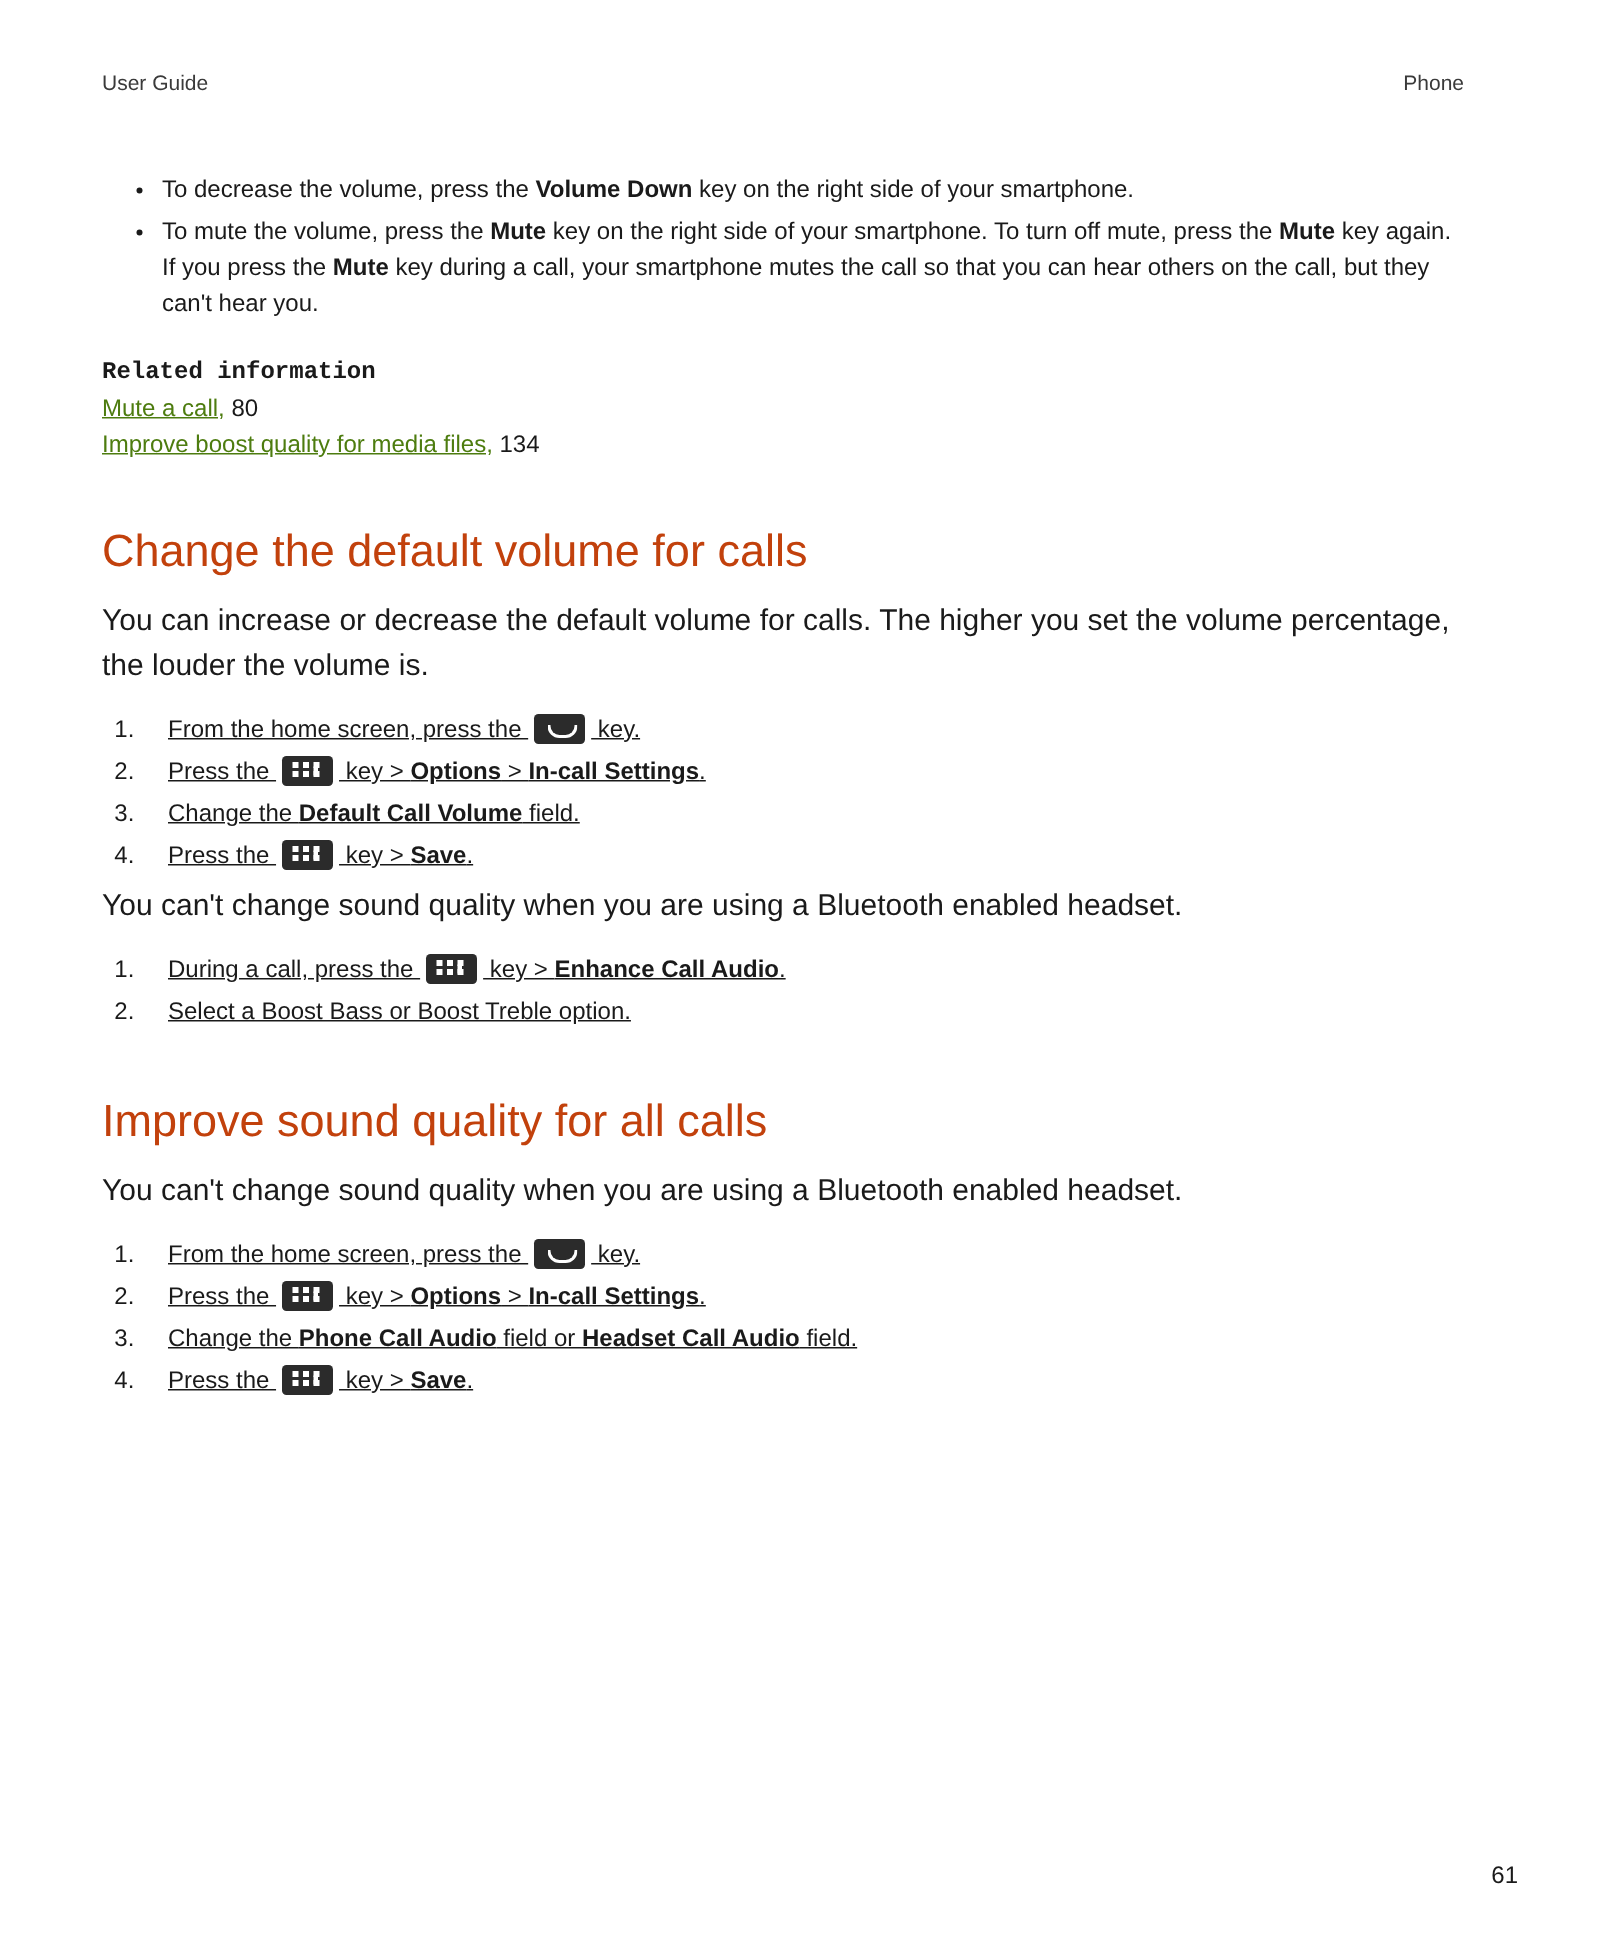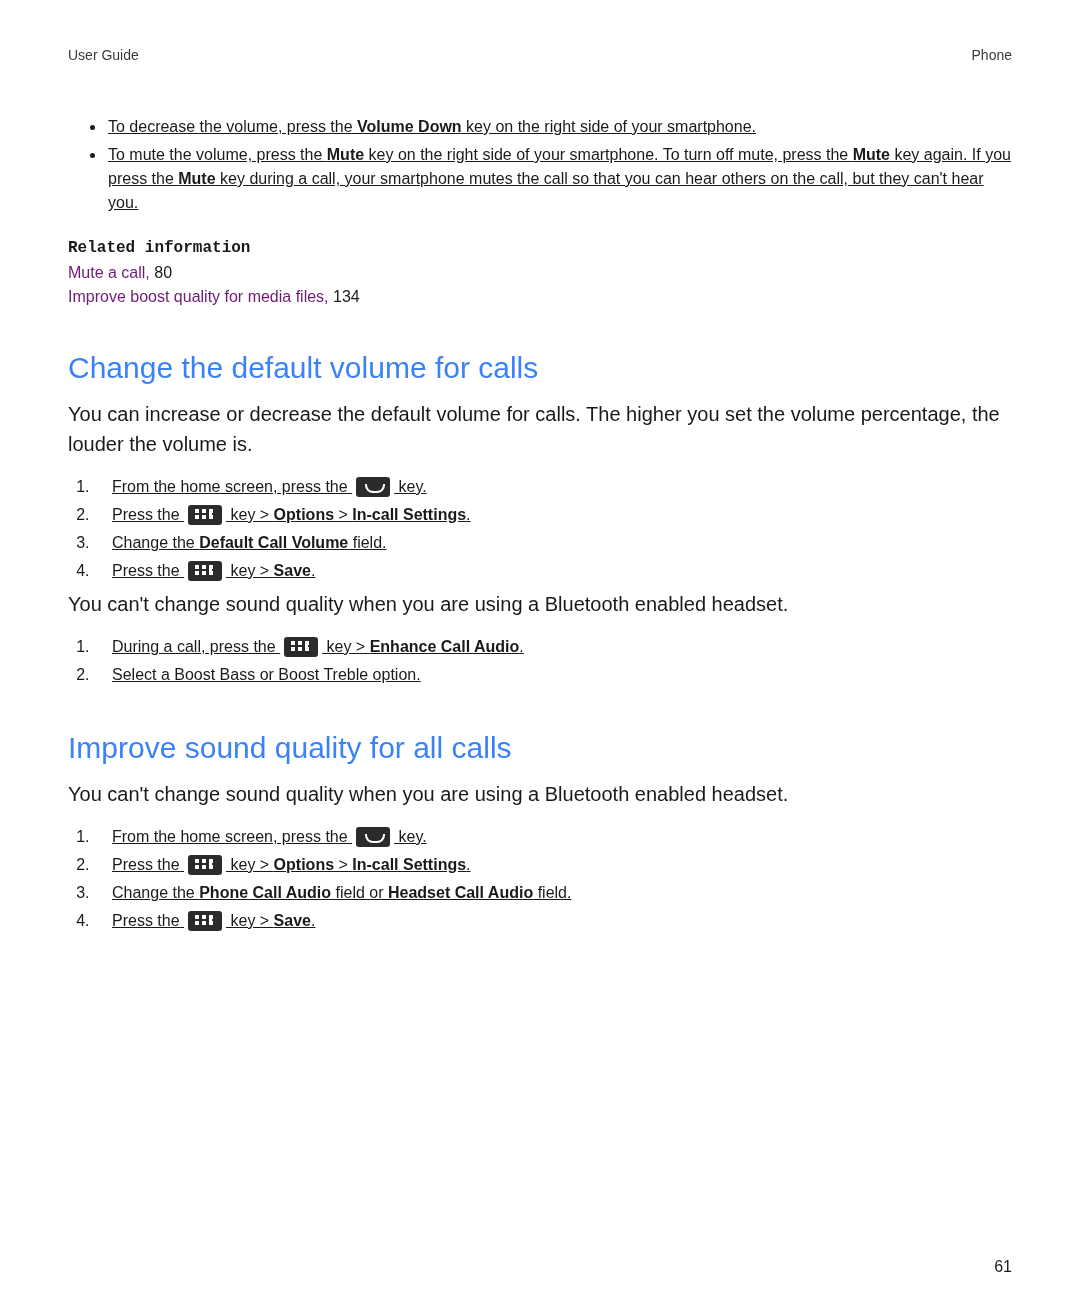--- a/index.html
+++ b/index.html
@@ -6,60 +6,59 @@
     margin: 0;
     padding: 0;
     width: 1080px;
     background: #fff;
     font-family: "Segoe UI", "Helvetica Neue", Arial, sans-serif;
     color: #1a1a1a;
   }
   .page {
     width: 1080px;
     min-height: 1296px;
-    padding: 47px 68px 40px 68px;
+    padding: 47px 104px 40px 68px;
     box-sizing: border-box;
     position: relative;
   }
   .header {
     display: flex;
     justify-content: space-between;
     font-size: 14px;
     color: #3a3a3a;
     margin-bottom: 52px;
   }
   .bullets {
     list-style: disc;
     padding-left: 38px;
     margin: 0 0 24px 0;
   }
   .bullets li {
     font-size: 16px;
     line-height: 1.5;
     margin-bottom: 4px;
     padding-left: 2px;
-    text-decoration: underline;
   }
   .bold { font-weight: 700; }
   .related-heading {
     font-weight: 700;
     font-size: 16px;
     margin: 6px 0 4px 0;
     font-family: Liberation Mono, monospace;
   }
   .related-line {
     font-size: 16px;
     line-height: 1.5;
   }
-  .link { color: #701a75; }
+  .link { color: #4d7c0f; text-decoration: underline; }
   h2.section {
     font-size: 30px;
     font-weight: 400;
     margin: 42px 0 14px 0;
-    color: #3b82f6;
+    color: #c2410c;
   }
   .para {
     font-size: 20px;
     line-height: 1.5;
     margin: 0 0 14px 0;
   }
   .steps {
     list-style: decimal;
     padding-left: 26px;
     margin: 0 0 4px 0;
@@ -103,21 +102,21 @@
   }
   .key-menu::after {
     content: "";
     position: absolute;
     left: 21px; top: 7px;
     width: 3px; height: 6px;
     background: #fff;
   }
   .page-number {
     position: absolute;
-    bottom: 20px;
+    bottom: 36px;
     right: 68px;
     font-size: 16px;
   }
 </style>
 </head>
 <body>
 
 <div class="page">
 
   <div class="header">

